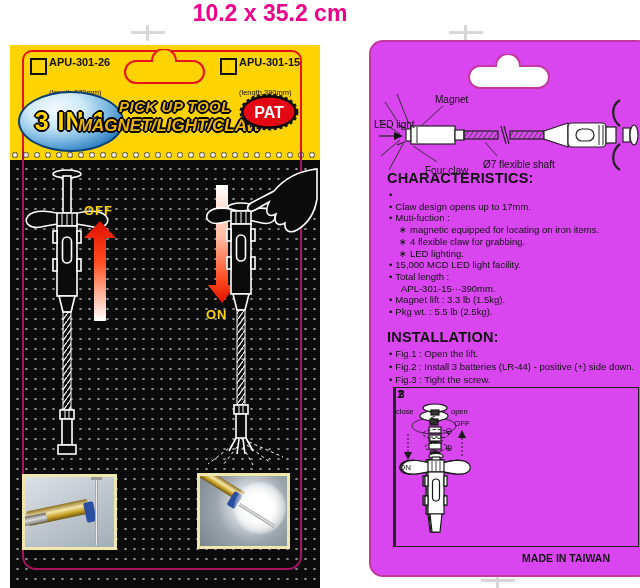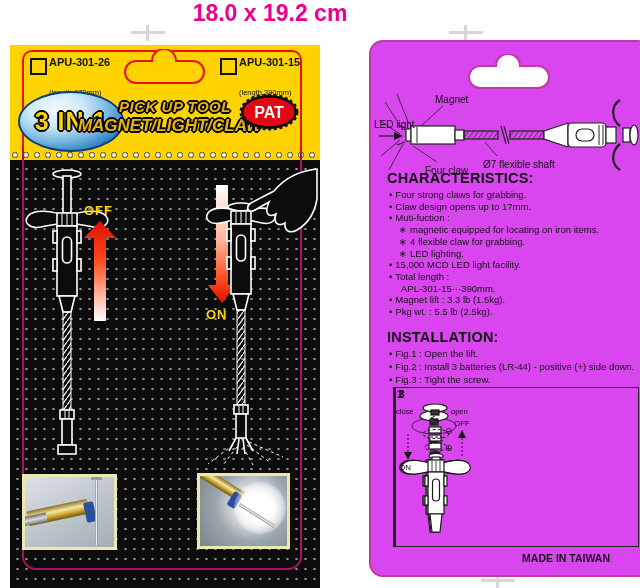--- a/index.html
+++ b/index.html
@@ -90,21 +90,21 @@
       </linearGradient>
       <linearGradient id="gDown" x1="0" y1="0" x2="0" y2="1">
         <stop offset="0" stop-color="#ffffff"></stop>
           <stop offset="0.45" stop-color="#ffb9a0"></stop>
         <stop offset="0.8" stop-color="#ff4a1e"></stop>
           <stop offset="1" stop-color="#e01000"></stop>
       </linearGradient>
     </defs>
   </svg>
 
-  <div class="abs" id="size-title">18.0 x 19.2 cm</div>
+  <div class="abs" id="size-title">10.2 x 35.2 cm</div>
 
   <div class="abs cmark" style="left:131px;top:25px">
       <div class="h"></div>
       <div class="v"></div>
     </div>
   <div class="abs cmark" style="left:449px;top:25px">
       <div class="h"></div>
       <div class="v"></div>
     </div>
   <div class="abs cmark" style="left:139px;top:577px">
@@ -258,21 +258,20 @@
       <text x="1" y="38" font-size="10" fill="#111">LED light</text>
       <text x="52" y="84" font-size="10" fill="#111">Four claw</text>
       <text x="110" y="78" font-size="10" fill="#111">Ø7 flexible shaft</text>
     </svg>
 
     <div class="abs bhead" id="ch-head">CHARACTERISTICS:</div>
     <ul class="abs blist" id="ch-list">
 
         <li class="l0">
           <span class="mk">•</span>
-          <span class="tx">Four strong claws for grabbing.</span>
         </li>
 
         <li class="l0">
           <span class="mk">•</span>
           <span class="tx">Claw design opens up to 17mm.</span>
         </li>
 
         <li class="l0">
           <span class="mk">•</span>
           <span class="tx">Muti-fuction :</span>

